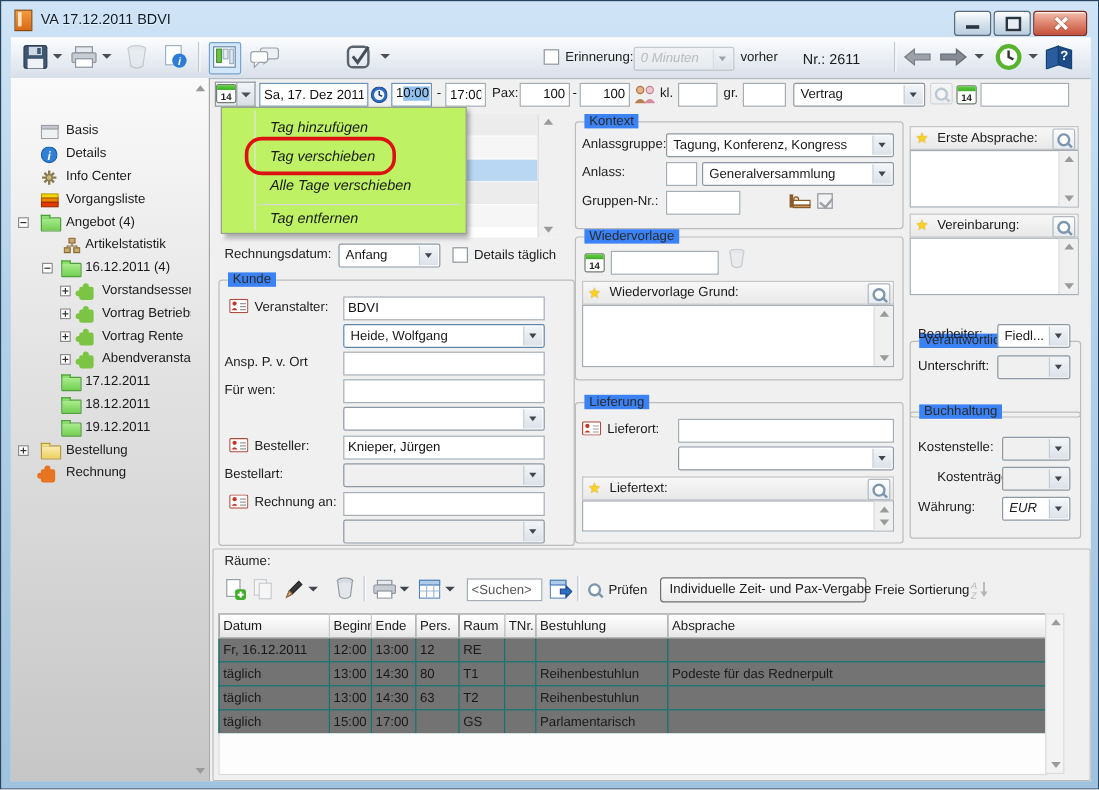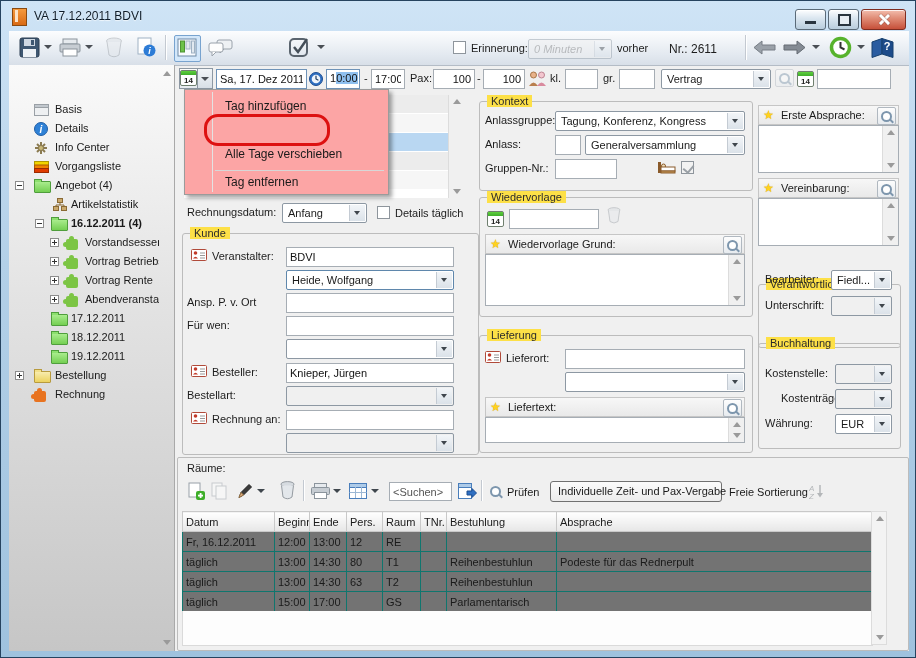--- a/index.html
+++ b/index.html
@@ -31,21 +31,21 @@
   .combo{position:absolute;height:20px;border:1px solid #8d98a3;border-radius:2px;background:#fff;box-sizing:border-box;}
   .combo .ct{position:absolute;left:5px;top:3px;right:18px;white-space:nowrap;overflow:hidden;}
   .combo .ca{position:absolute;right:1px;top:1px;bottom:1px;width:15px;background:linear-gradient(#f2f5f8,#dbe2e9);border-left:1px solid #c4cbd3;}
   .combo .ca::after{content:"";position:absolute;left:4px;top:6px;border-left:3.5px solid transparent;border-right:3.5px solid transparent;border-top:4px solid #3f464d;}
   .combo.gray{background:#f0f0f0;}
   .combo.gray .ct{color:#7c7c7c;}
   .cbx{position:absolute;width:13px;height:13px;background:#fff;border:1px solid #8e959c;box-sizing:border-box;}
   .cbx.checked-dis{background:#f2f2f2;}
   .cbx.checked-dis::after{content:"";position:absolute;left:3px;top:1px;width:5px;height:8px;border:solid #9aa0a6;border-width:0 2px 2px 0;transform:rotate(40deg);}
   .gb{position:absolute;border:1px solid #bcbcbc;border-radius:3px;}
-  .gb .lg{position:absolute;top:-7px;left:7px;background:#fde047;padding:0 4px;color:#2b2b2b;}
+  .gb .lg{position:absolute;top:-7px;left:7px;background:#3b82f6;padding:0 4px;color:#2b2b2b;}
   .hdrbar{position:absolute;height:20px;background:linear-gradient(#f7f7f7,#e9e9e9);border:1px solid #c6c6c6;box-sizing:border-box;}
   .hdrbar .hlbl{position:absolute;left:22px;top:3px;white-space:nowrap;}
   .star{position:absolute;left:4px;top:2px;font-size:12px;color:#ffd21e;text-shadow:0 0 1px #b8860b;}
   .magbtn{position:absolute;right:2px;top:1px;width:17px;height:16px;border:1px solid #b0b8c0;border-radius:2px;background:linear-gradient(#fdfdfd,#e7ebef);}
   .mag{position:absolute;left:3px;top:3px;width:7px;height:7px;border:2px solid #7d96ad;border-radius:50%;background:#fff;}
   .mag::after{content:"";position:absolute;right:-4px;bottom:-2px;width:5px;height:2px;background:#7d96ad;transform:rotate(45deg);}
   .txtbox{position:absolute;background:#fff;border:1px solid #a6adb4;box-sizing:border-box;}
   .vs{position:absolute;right:0;top:0;bottom:0;width:15px;background:#f0f0f0;border-left:1px solid #dcdcdc;}
   .sa{position:absolute;left:4px;width:0;height:0;border-left:4px solid transparent;border-right:4px solid transparent;}
   .sa.up{top:4px;border-bottom:5px solid #9a9a9a;}
@@ -65,21 +65,21 @@
   .folder.yellow{background:linear-gradient(#f8ecae,#ecd25e);border-color:#b89b3e;}
   .folder.yellow::before{background:#f2e08a;border-color:#b89b3e;}
   .puz{position:absolute;top:5px;width:12px;height:11px;border-radius:2px;background:#7cc544;}
   .puz::before{content:"";position:absolute;top:-3px;left:3px;width:5px;height:5px;border-radius:50%;background:inherit;}
   .puz::after{content:"";position:absolute;left:-3px;top:3px;width:5px;height:5px;border-radius:50%;background:inherit;}
   .puz.orange{background:#e87320;}
   .sb-scroll{position:absolute;right:1px;top:2px;bottom:2px;width:12px;}
   
   .listbox{position:absolute;background:#fff;}
   .lrow{position:absolute;left:0;right:17px;height:18px;border-bottom:1px solid #fff;}
-  .menu{position:absolute;background:#fca5a5;border:1px solid #9b9b9b;box-shadow:3px 3px 4px rgba(0,0,0,.35);}
+  .menu{position:absolute;background:#bef264;border:1px solid #9b9b9b;box-shadow:3px 3px 4px rgba(0,0,0,.35);font-style:italic;}
   .menu .gutter{position:absolute;left:27px;top:2px;bottom:2px;width:1px;background:#e3e3e3;}
   .mitem{position:absolute;left:1px;right:1px;height:24px;padding-left:39px;padding-top:5px;box-sizing:border-box;font-size:12px;white-space:nowrap;}
   .msep{position:absolute;left:30px;right:4px;height:1px;background:#d7d7d7;}
   .red-ellipse{position:absolute;border:3px solid #dd1111;border-radius:14px;pointer-events:none;}
   
   .grid{position:absolute;border-collapse:collapse;table-layout:fixed;background:#737373;}
   .grid th{background:linear-gradient(#ffffff,#e6e6e6);border:1px solid #c9c9c9;font-weight:normal;text-align:left;padding:1px 3px;height:17px;font-size:11px;white-space:nowrap;overflow:hidden;}
   .grid td{border:1px solid #0f766e;padding:1px 3px;height:17px;font-size:11px;white-space:nowrap;overflow:hidden;}
   .roombtn{position:absolute;height:21px;border:1px solid #707070;border-radius:3px;background:linear-gradient(#fbfbfb,#ececec);padding:3px 7px 0;box-sizing:border-box;white-space:nowrap;}
   .flatbtn{position:absolute;white-space:nowrap;padding-top:3px;}
@@ -251,21 +251,21 @@
               <rect x="8.5" y="8.5" width="5" height="4" fill="#caa96d" stroke="#8a6a34"></rect>
               <path d="M7 5 L7 7 M3 8 L3 7 L11 7 L11 8" stroke="#8a6a34" fill="none"></path>
             </svg></span>
         <span class="tlabel" style="left:62px;">Artikelstatistik</span>
       </div>
       <div class="titem" style="left:0;top:150px;">
         <span class="exp" style="left:26px;">
             <u></u>
           </span>
         <span class="folder" style="left:42px;"></span>
-        <span class="tlabel" style="left:62px;font-weight:bold;">16.12.2011 (4)</span>
+        <span class="tlabel" style="left:62px;">16.12.2011 (4)</span>
       </div>
       <div class="titem" style="left:0;top:169px;width:150px;overflow:hidden;">
         <span class="exp plus" style="left:41px;">
             <u></u>
             <b></b>
           </span>
         <span class="puz" style="left:57px;"></span>
         <span class="tlabel" style="left:76px;">Vorstandsessen</span>
       </div>
       <div class="titem" style="left:0;top:188px;width:150px;overflow:hidden;">
@@ -570,21 +570,21 @@
     <div class="combo gray" style="left:826px;top:333px;width:57px;">
       <span class="ct"></span>
         <span class="ca"></span>
     </div>
     <span class="lbl" style="left:756px;top:361px;padding-left:16px;">Kostenträger:</span>
     <div class="combo gray" style="left:826px;top:358px;width:57px;">
       <span class="ct"></span>
         <span class="ca"></span>
     </div>
     <span class="lbl" style="left:756px;top:386px;">Währung:</span>
-    <div class="combo" style="left:826px;top:383px;width:57px;">
+    <div class="combo" style="left:826px;top:383px;width:57px;font-style:italic;">
       <span class="ct">EUR</span>
         <span class="ca"></span>
     </div>
 
     <div class="gb" style="left:168px;top:426px;width:730px;height:192px;border-radius:2px;"></div>
     <span class="lbl" style="left:178px;top:431px;">Räume:</span>
 
     <span class="abs" style="left:178px;top:451px;">
       <svg width="19" height="19">
           <rect x="2" y="1" width="11" height="14" fill="#fff" stroke="#98a0a8"></rect>
@@ -721,20 +721,21 @@
       </table>
     <div class="abs" style="left:173px;top:580px;width:689px;height:34px;background:#fdfdfd;border:1px solid #dadada;border-top:none;"></div>
     <div class="vscrollbar" style="left:862px;top:480px;height:134px;">
       <span class="sa up" style="left:4px;"></span>
       <span class="sa dn" style="left:4px;"></span>
     </div>
 
     <div class="menu" style="left:175px;top:58px;width:203px;height:104px;">
       <div class="gutter"></div>
       <div class="mitem" style="top:4px;">Tag hinzufügen</div>
+      <div class="mitem" style="top:28px;">Tag verschieben</div>
       <div class="mitem" style="top:52px;">Alle Tage verschieben</div>
       <div class="msep" style="top:80px;"></div>
       <div class="mitem" style="top:81px;height:20px;padding-top:4px;">Tag entfernen</div>
       <div class="red-ellipse" style="left:19px;top:24px;width:120px;height:26px;"></div>
     </div>
 
   </div>
 </div>
 
 </body></html>

